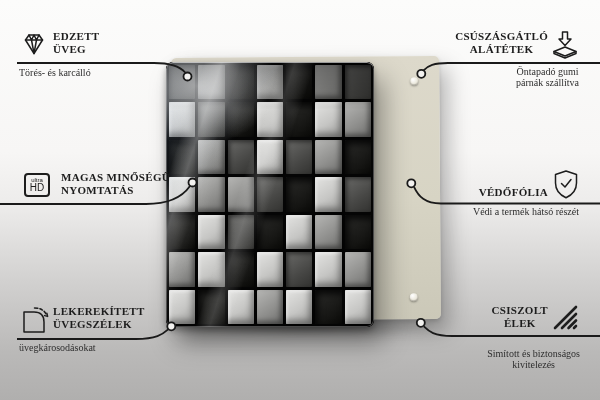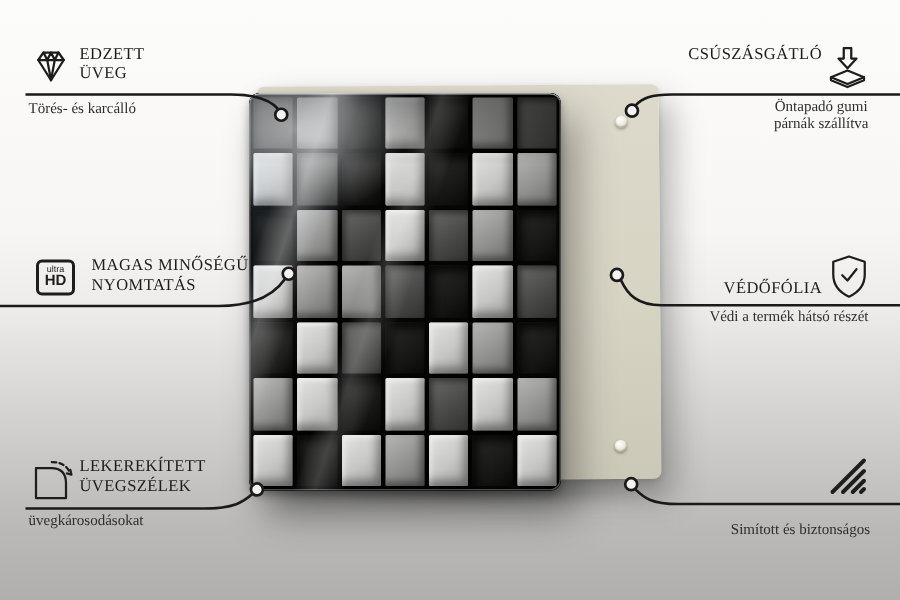--- a/index.html
+++ b/index.html
@@ -41,36 +41,36 @@
       linear-gradient(108deg,rgba(255,255,255,0) 13%,rgba(255,255,255,0.32) 19%,rgba(255,255,255,0.05) 26%,rgba(255,255,255,0) 31%,rgba(255,255,255,0) 39%,rgba(255,255,255,0.18) 44%,rgba(255,255,255,0) 51%),
       linear-gradient(180deg,rgba(0,0,0,0.42),rgba(0,0,0,0) 18%),
       linear-gradient(125deg,rgba(150,180,215,0.20),rgba(150,180,215,0) 32%);
     box-shadow:inset 0 0 0 1px rgba(255,255,255,0.28), inset 0 1px 0 rgba(255,255,255,0.45);}
   
   .connectors{position:absolute;left:0;top:0;width:600px;height:400px;pointer-events:none;}
   .connectors path{fill:none;stroke:#1a1a1a;stroke-width:1.8;}
   .connectors circle{fill:#f3f2f0;stroke:#1a1a1a;stroke-width:1.8;}
   
   .co{position:absolute;color:#1d1d1d;}
-  .title{font-weight:normal;font-size:11px;line-height:13px;letter-spacing:0.3px;white-space:nowrap;}
+  .title{font-weight:bold;font-size:11px;line-height:13px;letter-spacing:0.3px;white-space:nowrap;}
   .sub{font-size:10px;line-height:11px;color:#2e2e2e;white-space:nowrap;}
   .ta-r{text-align:center;}
   .ico{position:absolute;}
   .ico svg{stroke:#1d1d1d;stroke-width:1.5;fill:none;stroke-linejoin:round;stroke-linecap:round;}
   .c-tl-icon{left:20px;top:32px;} .c-tl-title{left:53px;top:30px;} .c-tl-sub{left:19px;top:67px;}
   .c-tr-icon{left:551px;top:30px;} .c-tr-title{right:52px;top:30px;} .c-tr-sub{right:21px;top:66px;}
   .c-ml-icon{left:24px;top:173px;} .c-ml-title{left:61px;top:171px;} .c-ml-sub{left:19px;top:206px;}
   .c-mr-icon{left:552px;top:169px;} .c-mr-title{right:52px;top:186px;} .c-mr-sub{right:21px;top:206px;}
   .c-bl-icon{left:20px;top:306px;} .c-bl-title{left:53px;top:305px;} .c-bl-sub{left:19px;top:342px;}
   .c-br-icon{left:553px;top:304px;} .c-br-title{right:52px;top:304px;} .c-br-sub{right:20px;top:348px;}
   .uhd{width:22px;height:20px;border:2px solid #1d1d1d;border-radius:4px;background:transparent;
     display:flex;flex-direction:column;align-items:center;justify-content:center;
     font-family:"Liberation Sans", sans-serif;color:#1d1d1d;}
   .uhd .s1{font-size:6px;line-height:6px;}
-  .uhd .s2{font-size:10px;line-height:10px;font-weight:bold;text-align:right;}
+  .uhd .s2{font-size:10px;line-height:10px;font-weight:normal;text-align:right;}
 </style>
 </head>
 <body>
 
 <div class="stage">
 
   <div class="floor-shadow"></div>
 
   <div class="back-panel">
     <div class="screw screw-top"></div>
@@ -165,20 +165,21 @@
 
   <div class="co ico c-tr-icon">
     <svg width="28" height="30" viewBox="0 0 28 30">
       <path d="M11.5 2 H16.5 V9 H20 L14 15.5 L8 9 H11.5 Z"></path>
       <path d="M3 21.5 L14 17 L25 21.5 L14 26 Z"></path>
       <path d="M3 21.5 V23.5 L14 28 L25 23.5 V21.5"></path>
     </svg>
   </div>
   <div class="co title ta-r c-tr-title">
     <div>CSÚSZÁSGÁTLÓ</div>
+    <div>ALÁTÉTEK</div>
   </div>
   <div class="co sub ta-r c-tr-sub">
     <div>Öntapadó gumi</div>
     <div>párnák szállítva</div>
   </div>
 
   <div class="co ico c-ml-icon">
     <div class="uhd">
       <div class="s1">ultra</div>
       <div class="s2">HD</div>
@@ -218,17 +219,22 @@
   </div>
 
   <div class="co ico c-br-icon">
     <svg width="26" height="26" viewBox="0 0 26 26" style="stroke-width:2.6">
       <path d="M2 24 L23 3"></path>
       <path d="M9 24 L23 10"></path>
       <path d="M15.5 24 L23 16.5"></path>
       <path d="M21 24 L23 22"></path>
     </svg>
   </div>
+  <div class="co title ta-r c-br-title">
+    <div>CSISZOLT</div>
+    <div>ÉLEK</div>
+  </div>
   <div class="co sub ta-r c-br-sub">
     <div>Simított és biztonságos</div>
+    <div>kivitelezés</div>
   </div>
 
 </div>
 
 </body></html>

